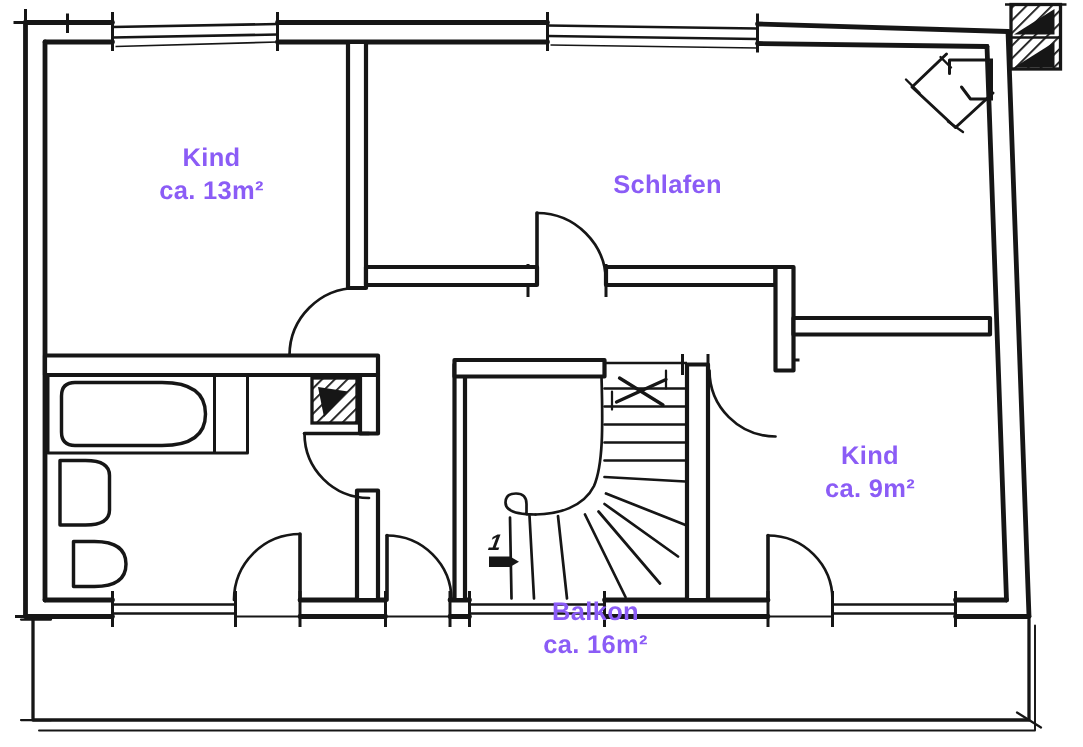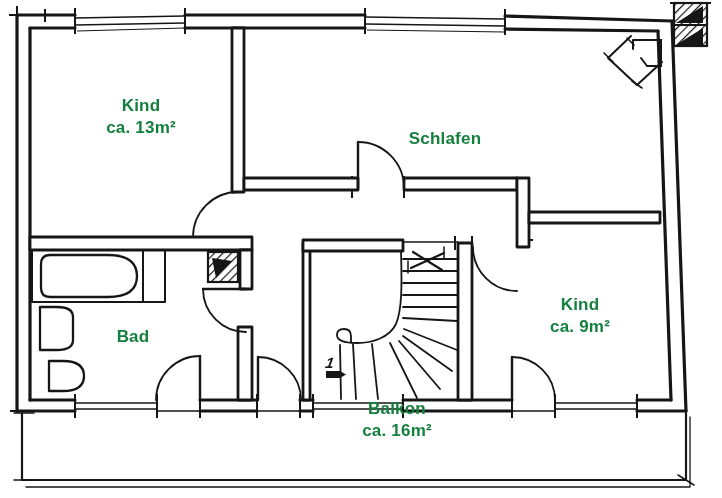--- a/index.html
+++ b/index.html
@@ -4,21 +4,21 @@
 <style>
   html,body{margin:0;padding:0;background:#ffffff;}
   .plan{
     position:relative;width:722px;height:498px;background:#ffffff;overflow:hidden;
     font-family:"Liberation Sans",sans-serif;color:#161616;
   }
   .plan svg{position:absolute;left:0;top:0;}
   .room-label{
     position:absolute;transform:translate(-50%,-50%);text-align:center;
     font-weight:700;font-size:17px;line-height:1.32;letter-spacing:.2px;
-    white-space:nowrap;color:#15803d;
+    white-space:nowrap;color:#8b5cf6;
   }
   .stair-num{
     position:absolute;transform:translate(-50%,-50%) skewX(-10deg);
     font-weight:700;font-style:italic;font-size:15px;color:#161616;
   }
 </style>
 </head>
 <body>
 
 <div class="plan">
@@ -128,25 +128,24 @@
       <path d="M 22,413 V 480 M 22,480 H 686 M 686,413 V 480"></path>
       <path d="M 26,487 H 690 M 690,417 V 487" stroke-width="1.3"></path>
       <path d="M 14,413 H 34 M 14,480 H 34 M 678,475 L 694,485" stroke-width="1.5"></path>
     </g>
   </svg>
 
   <div class="room-label" style="left:141px;top:117px">
     <div>Kind</div>
     <div>ca. 13m²</div>
   </div>
-  <div class="room-label" style="left:445px;top:139px">
+  <div class="room-label" style="left:445px;top:124px">
     <div>Schlafen</div>
   </div>
   <div class="room-label" style="left:133px;top:337px">
-    <div>Bad</div>
   </div>
   <div class="room-label" style="left:580px;top:316px">
     <div>Kind</div>
     <div>ca. 9m²</div>
   </div>
   <div class="room-label" style="left:397px;top:420px">
     <div>Balkon</div>
     <div>ca. 16m²</div>
   </div>
 

